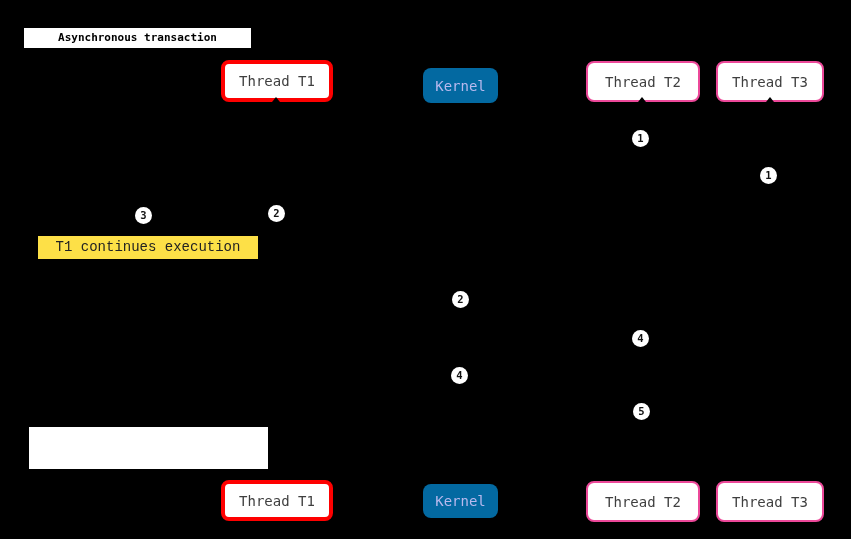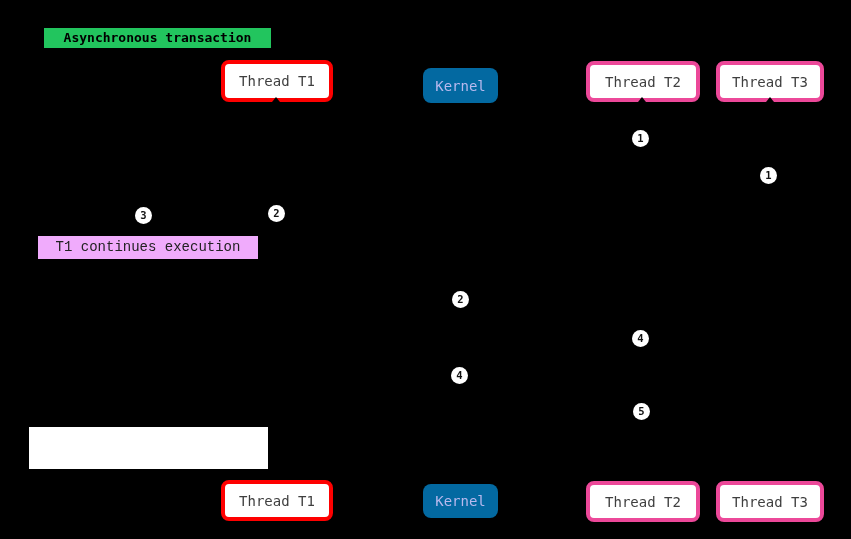--- a/index.html
+++ b/index.html
@@ -10,44 +10,44 @@
   #stage {
     position: relative;
     width: 851px;
     height: 539px;
     background: #000000;
     overflow: hidden;
     font-family: "DejaVu Sans Mono", monospace;
   }
   .title-box {
     position: absolute;
-    left: 44px; top: 28px;
+    left: 24px; top: 28px;
     width: 227px; height: 20px;
-    background: #22c55e;
+    background: #ffffff;
     color: #000000;
     font-weight: bold;
-    font-size: 13px;
+    font-size: 11px;
     line-height: 20px;
     text-align: center;
     white-space: nowrap;
   }
   .participant {
     position: absolute;
     background: #ffffff;
     color: #3f3f3f;
     font-size: 14px;
     display: flex;
     align-items: center;
     justify-content: center;
     white-space: nowrap;
     box-sizing: border-box;
     border-radius: 8px;
   }
   .participant.red { border: 4px solid #fe0000; }
-  .participant.blue { border: 4px solid #ec4899; }
+  .participant.blue { border: 2px solid #ec4899; }
   .participant.kernel {
     background: #0369a1;
     color: #b9b9ee;
     border: none;
   }
   
   .p-t1-top  { left: 221px; top: 60px;  width: 112px; height: 42px; }
   .p-k-top   { left: 423px; top: 68px;  width: 75px;  height: 35px; }
   .p-t2-top  { left: 586px; top: 61px;  width: 114px; height: 41px; }
   .p-t3-top  { left: 716px; top: 61px;  width: 108px; height: 41px; }
@@ -76,21 +76,21 @@
   .m3 { left: 135px; top: 207px; }
   .m4 { left: 452px; top: 291px; }
   .m5 { left: 632px; top: 330px; }
   .m6 { left: 451px; top: 367px; }
   .m7 { left: 633px; top: 403px; }
 
   .note-box {
     position: absolute;
     left: 38px; top: 236px;
     width: 220px; height: 23px;
-    background: #f0abfc;
+    background: #fde047;
     color: #222222;
     font-family: "Liberation Mono", monospace;
     font-size: 14px;
     line-height: 23px;
     text-align: center;
     white-space: nowrap;
   }
   .blank-box {
     position: absolute;
     left: 29px; top: 427px;

